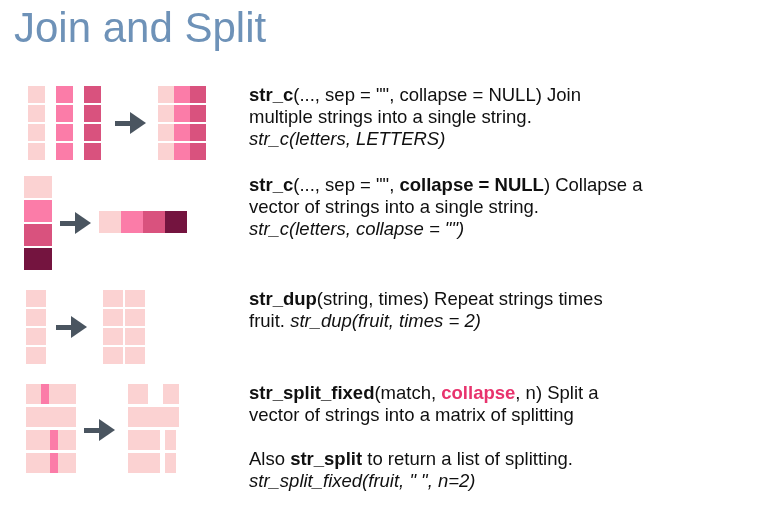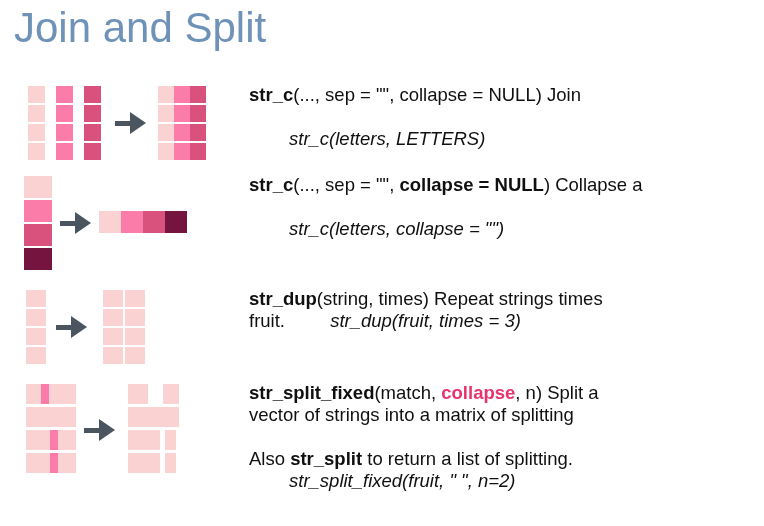--- a/index.html
+++ b/index.html
@@ -47,21 +47,21 @@
   .desc {
     position: absolute;
     left: 249px;
     top: 0;
     width: 512px;
     font-size: 18.5px;
     line-height: 22px;
     color: #101010;
   }
   .desc b { font-weight: bold; }
-  .desc i { font-style: italic; margin-left: 40px; }
+  .desc i { font-style: italic; }
   .pink { color: #e8336d; font-weight: bold; }
 
   
   .cell {
     position: absolute;
     box-sizing: border-box;
   }
   .c-light  { background: #fbd2d2; }
   .c-mid    { background: #fb7ca8; }
   .c-dark   { background: #d9527e; }
@@ -134,21 +134,21 @@
       <div class="cell c-mid" style="left:174px; top:40px; width:16px; height:17px;"></div>
       <div class="cell c-dark" style="left:190px; top:40px; width:16px; height:17px;"></div>
 
       <div class="cell c-light" style="left:158px; top:59px; width:16px; height:17px;"></div>
       <div class="cell c-mid" style="left:174px; top:59px; width:16px; height:17px;"></div>
       <div class="cell c-dark" style="left:190px; top:59px; width:16px; height:17px;"></div>
     </div>
 
     <div class="desc">
       <b>str_c</b><span>(..., sep = "", collapse = NULL) Join</span><br>
-      <br>
+      <span>multiple strings into a single string.</span><br>
       <i>str_c(letters, LETTERS)</i>
     </div>
   </div>
 
   <div class="row" style="top:174px;">
 
     <div class="fig" style="height:100px;">
 
       <div class="cell c-light" style="left:24px; top:2px;  width:28px; height:22px;"></div>
       <div class="cell c-mid" style="left:24px; top:26px; width:28px; height:22px;"></div>
@@ -161,21 +161,21 @@
       </div>
 
       <div class="cell c-light" style="left:99px; top:37px;  width:22px; height:22px;"></div>
       <div class="cell c-mid" style="left:121px; top:37px; width:22px; height:22px;"></div>
       <div class="cell c-dark" style="left:143px; top:37px; width:22px; height:22px;"></div>
       <div class="cell c-maroon" style="left:165px; top:37px; width:22px; height:22px;"></div>
     </div>
 
     <div class="desc">
       <b>str_c</b><span>(..., sep = "", </span><b>collapse = NULL</b><span>) Collapse a</span><br>
-      <br>
+      <span>vector of strings into a single string.</span><br>
       <i>str_c(letters, collapse = "")</i>
     </div>
   </div>
 
   <div class="row" style="top:288px;">
 
     <div class="fig" style="height:80px;">
 
       <div class="cell c-light" style="left:26px; top:2px;  width:20px; height:17px;"></div>
       <div class="cell c-light" style="left:26px; top:21px; width:20px; height:17px;"></div>
@@ -193,21 +193,21 @@
       <div class="cell c-light" style="left:103px; top:59px; width:20px; height:17px;"></div>
 
       <div class="cell c-light" style="left:125px; top:2px;  width:20px; height:17px;"></div>
       <div class="cell c-light" style="left:125px; top:21px; width:20px; height:17px;"></div>
       <div class="cell c-light" style="left:125px; top:40px; width:20px; height:17px;"></div>
       <div class="cell c-light" style="left:125px; top:59px; width:20px; height:17px;"></div>
     </div>
 
     <div class="desc">
       <b>str_dup</b><span>(string, times) Repeat strings times</span><br>
-      <span>fruit. </span><i>str_dup(fruit, times = 3)</i>
+      <span>fruit. </span><i>str_dup(fruit, times = 2)</i>
     </div>
   </div>
 
   <div class="row" style="top:382px;">
 
     <div class="fig" style="height:105px;">
 
       <div class="cell c-light" style="left:26px; top:2px;  width:50px; height:20px;"></div>
       <div class="cell c-mid" style="left:41px; top:2px;  width:8px;  height:20px;"></div>
 

